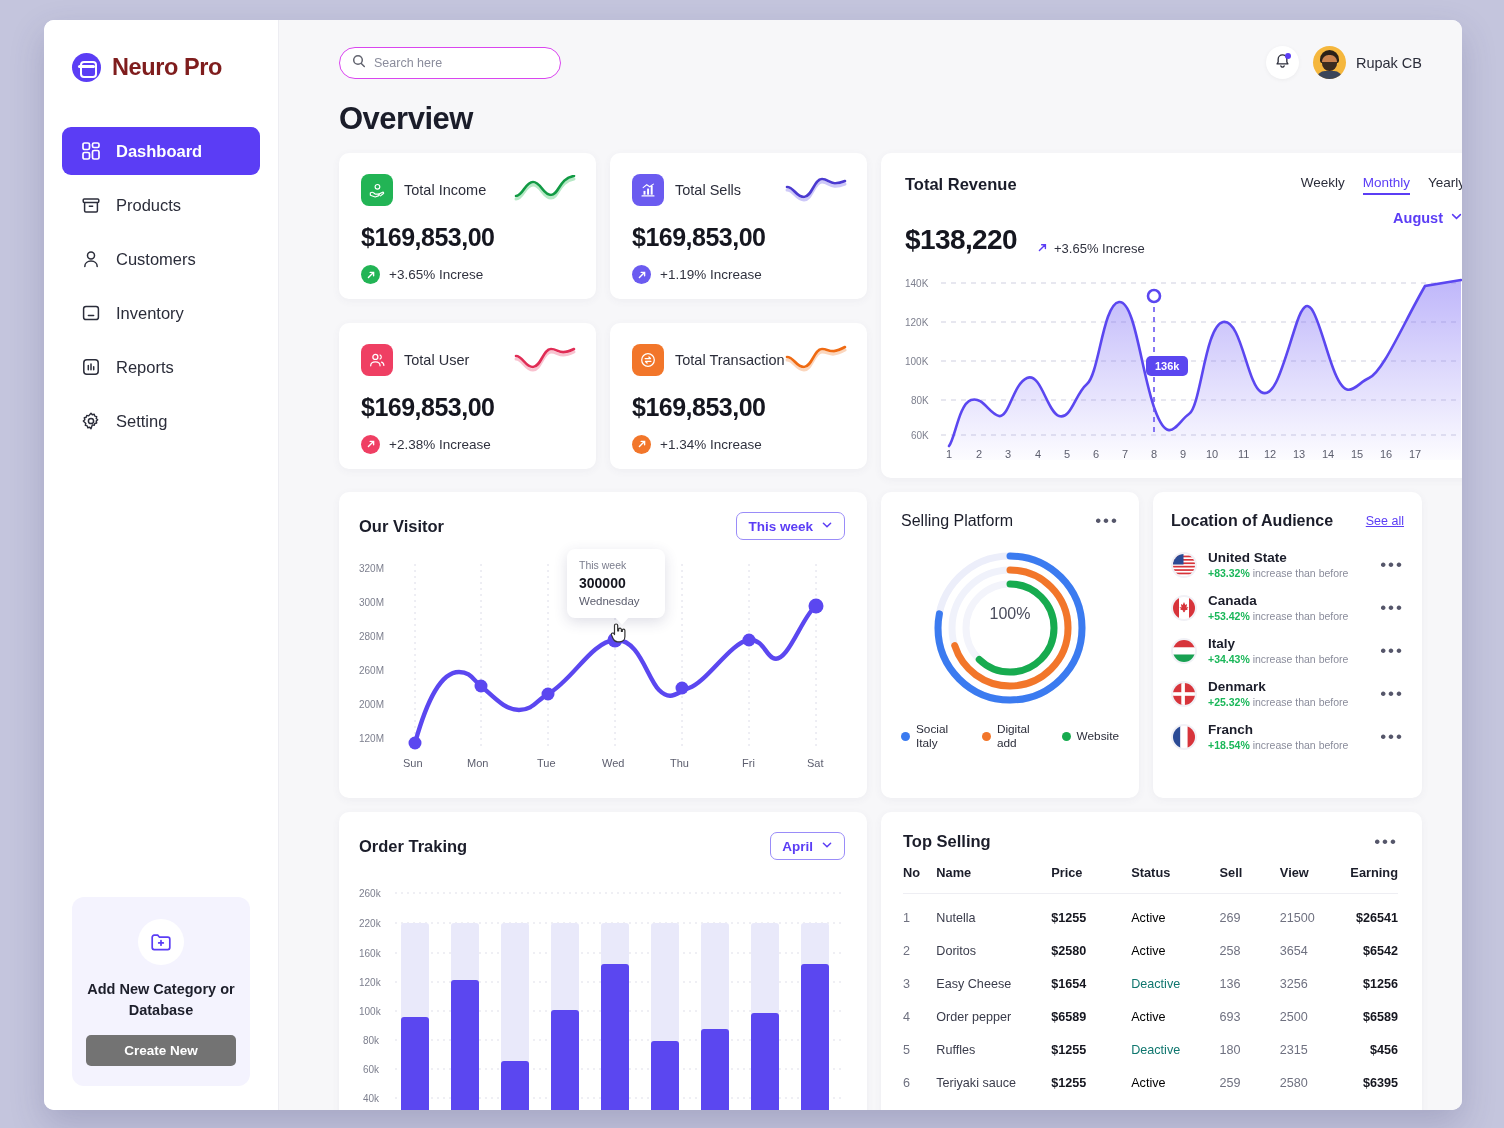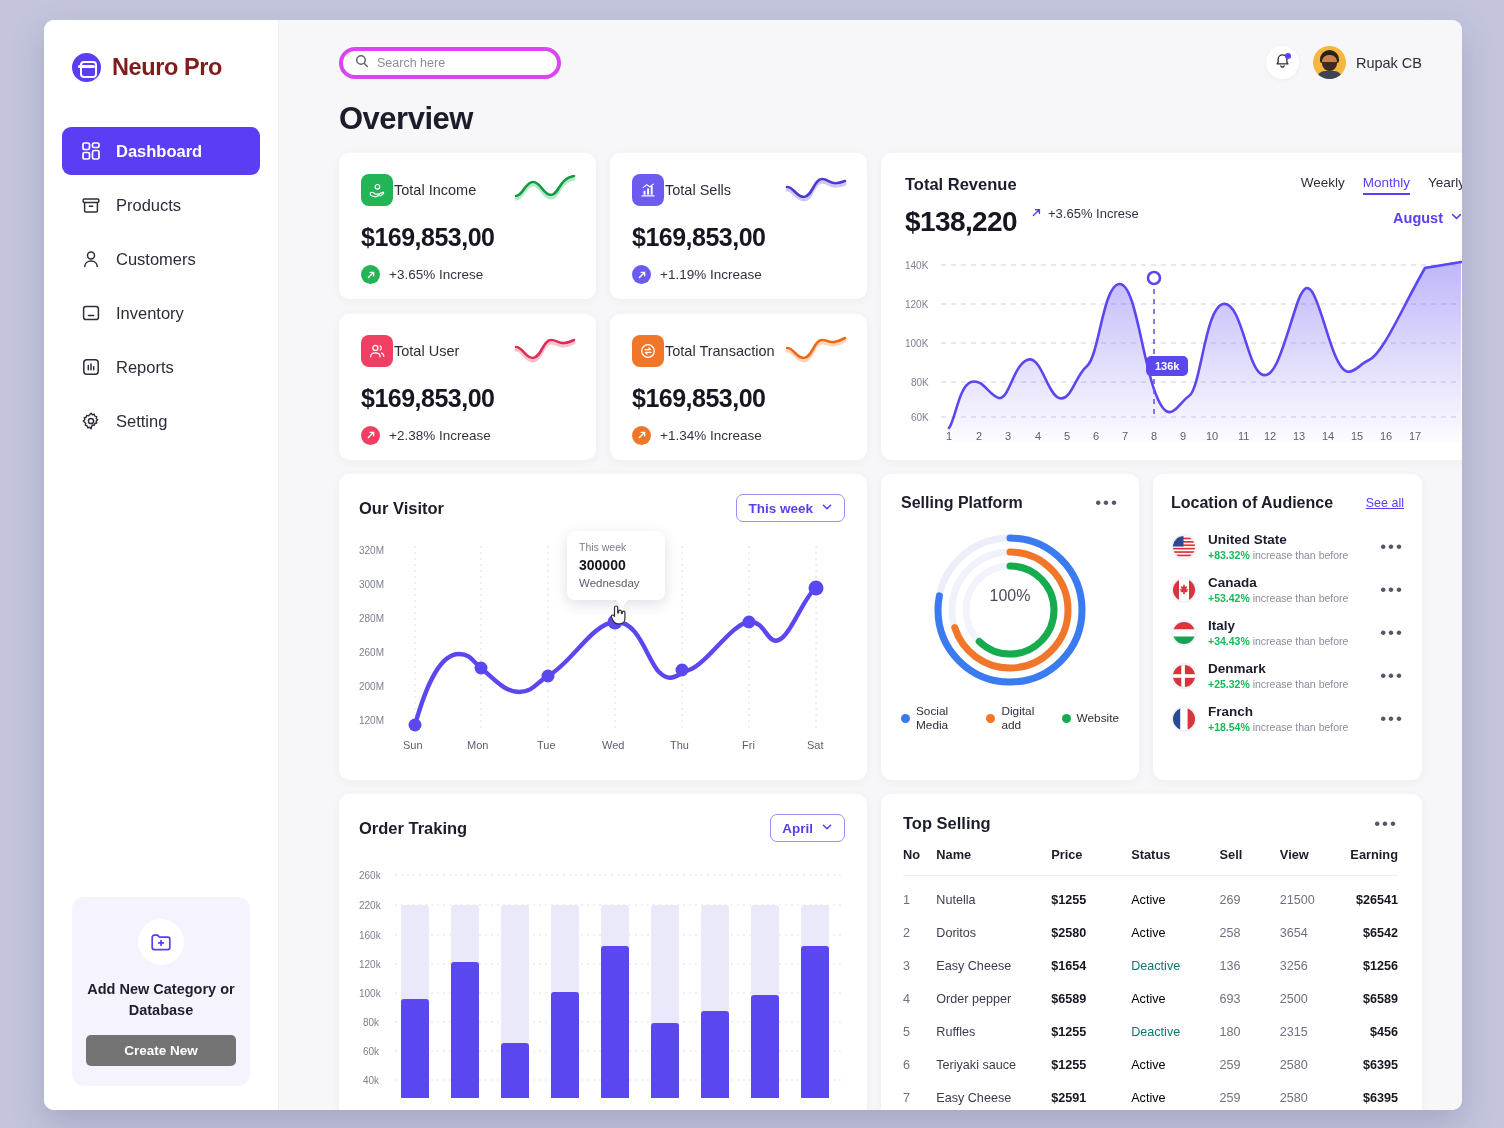--- a/index.html
+++ b/index.html
@@ -69,21 +69,21 @@
     background: #737373; color: #fff; border: none; border-radius: 5px;
     font-size: 13.5px; font-weight: bold; cursor: pointer;
     font-family: "Liberation Sans", sans-serif;
   }
 
   
   .main { flex: 1; background: #f7f7f9; padding: 20px 40px 0 60px; overflow: hidden; position: relative; }
 
   .topbar { display: flex; align-items: center; justify-content: space-between; height: 45px; }
   .search {
-    width: 222px; height: 32px; background: #fff; border: 4px solid #d946ef;
+    width: 222px; height: 32px; background: #fff; border: 1px solid #d946ef;
     border-radius: 16px; display: flex; align-items: center; gap: 8px; padding: 0 12px;
   }
   .search input {
     border: none; outline: none; background: transparent; flex: 1;
     font-size: 12.5px; color: #6d6f80; font-family: "Liberation Sans", sans-serif;
   }
   .search input::placeholder { color: #8b8d9c; }
   .topright { display: flex; align-items: center; gap: 14px; }
   .bell {
     width: 33px; height: 33px; border-radius: 50%; background: #fff;
@@ -103,37 +103,37 @@
   .uname { font-size: 14.5px; color: #2b2d3a; }
 
   .page-title { font-size: 31px; font-weight: bold; color: #1b1d2a; letter-spacing: -.5px; margin: 16px 0 16px; }
 
   .row { display: flex; gap: 14px; }
   .card { background: #fff; border-radius: 10px; box-shadow: 0 2px 8px rgba(70,70,110,.055); }
 
   
   .stats-col { width: 528px; flex: 0 0 528px; display: grid; grid-template-columns: 1fr 1fr; gap: 14px; }
   .stat { padding: 21px 22px 20px; height: 146px; position: relative; }
-  .stat-top { display: flex; align-items: center; gap: 1px; text-align: right; }
+  .stat-top { display: flex; align-items: center; gap: 11px; text-align: right; }
   .stat-ico { width: 32px; height: 32px; border-radius: 8px; display: flex; align-items: center; justify-content: center; flex: 0 0 32px; }
   .stat-label { font-size: 14.5px; color: #2b2d3a; }
   .stat-spark { position: absolute; right: 20px; top: 22px; }
   .stat-value { font-size: 25px; font-weight: bold; color: #15161f; margin: 17px 0 13px; letter-spacing: -.5px; }
   .stat-foot { display: flex; align-items: center; gap: 9px; }
   .stat-badge { width: 19px; height: 19px; border-radius: 50%; display: flex; align-items: center; justify-content: center; flex: 0 0 19px; }
   .stat-delta { font-size: 13.5px; color: #30323f; }
 
   
   .revenue { flex: 1; padding: 22px 22px 14px 24px; position: relative; }
   .rev-head { display: flex; justify-content: space-between; align-items: flex-start; }
   .rev-title { font-size: 16.5px; font-weight: bold; color: #1b1d2a; }
   .rev-tabs { display: flex; gap: 18px; font-size: 13.5px; color: #2b2d3a; }
   .rev-tabs span { cursor: pointer; padding-bottom: 3px; }
   .rev-tabs span.on { color: #5b3df5; border-bottom: 2px solid #5b3df5; }
-  .rev-sub { display: flex; align-items: flex-start; gap: 14px; margin-top: 11px; }
+  .rev-sub { display: flex; align-items: flex-end; gap: 20px; margin-top: 29px; }
   .rev-amount { font-size: 28px; font-weight: bold; color: #15161f; letter-spacing: -.6px; }
   .rev-delta { font-size: 13px; color: #30323f; display: flex; align-items: center; gap: 6px; }
   .rev-month { position: absolute; right: 24px; top: 57px; font-size: 14.5px; font-weight: bold; color: #5b3df5; display: flex; align-items: center; gap: 7px; cursor: pointer; }
   .rev-chart { margin-top: 8px; }
 
   
   .mid { margin-top: 14px; display: flex; gap: 14px; }
   .visitor { width: 528px; flex: 0 0 528px; padding: 20px 22px 14px 20px; position: relative; }
   .v-head { display: flex; justify-content: space-between; align-items: center; }
   .v-title { font-size: 16.5px; font-weight: bold; color: #1b1d2a; }
@@ -152,21 +152,21 @@
   .tooltip .t3 { font-size: 11.5px; color: #5c5e6e; }
   .tooltip::after {
     content: ""; position: absolute; left: 48px; bottom: -7px;
     border-left: 7px solid transparent; border-right: 7px solid transparent;
     border-top: 8px solid #fff;
   }
   .cursor { position: absolute; left: 270px; top: 130px; }
 
   .platform { width: 258px; flex: 0 0 258px; padding: 20px 20px 16px; }
   .p-head { display: flex; justify-content: space-between; align-items: center; }
-  .p-title { font-size: 16px; font-weight: bold; color: #1b1d2a; }
+  .p-title { font-size: 16px; font-weight: normal; color: #1b1d2a; }
   .dots { letter-spacing: 2px; color: #55566a; font-size: 17px; line-height: 10px; cursor: pointer; }
   .donut-wrap { display: flex; justify-content: center; margin: 18px 0 4px; position: relative; }
   .donut-center { position: absolute; left: 0; right: 0; top: 57px; text-align: center; font-size: 16px; color: #4a4c5c; }
   .legend { display: flex; justify-content: center; gap: 13px; margin-top: 14px; }
   .legend-item { display: flex; align-items: center; gap: 6px; font-size: 11.8px; color: #2b2d3a; }
   .dot { width: 9px; height: 9px; border-radius: 50%; flex: 0 0 9px; }
 
   .location { flex: 1; padding: 20px 18px 16px; }
   .l-head { display: flex; justify-content: space-between; align-items: center; margin-bottom: 13px; }
   .l-title { font-size: 16px; font-weight: bold; color: #1b1d2a; }
@@ -613,21 +613,21 @@
               <circle cx="80" cy="80" r="58" fill="none" stroke="#f2762a" stroke-width="7" stroke-linecap="round" stroke-dasharray="255 365"></circle>
               <circle cx="80" cy="80" r="44" fill="none" stroke="#f3f4fb" stroke-width="7"></circle>
               <circle cx="80" cy="80" r="44" fill="none" stroke="#17ab4f" stroke-width="7" stroke-linecap="round" stroke-dasharray="172 277"></circle>
             </g>
           </svg>
           <div class="donut-center">100%</div>
         </div>
         <div class="legend">
           <div class="legend-item">
             <span class="dot" style="background:#3b7bf0"></span>
-            <span>Social Media</span>
+            <span>Social Italy</span>
           </div>
           <div class="legend-item">
             <span class="dot" style="background:#f2762a"></span>
             <span>Digital add</span>
           </div>
           <div class="legend-item">
             <span class="dot" style="background:#17ab4f"></span>
             <span>Website</span>
           </div>
         </div>

